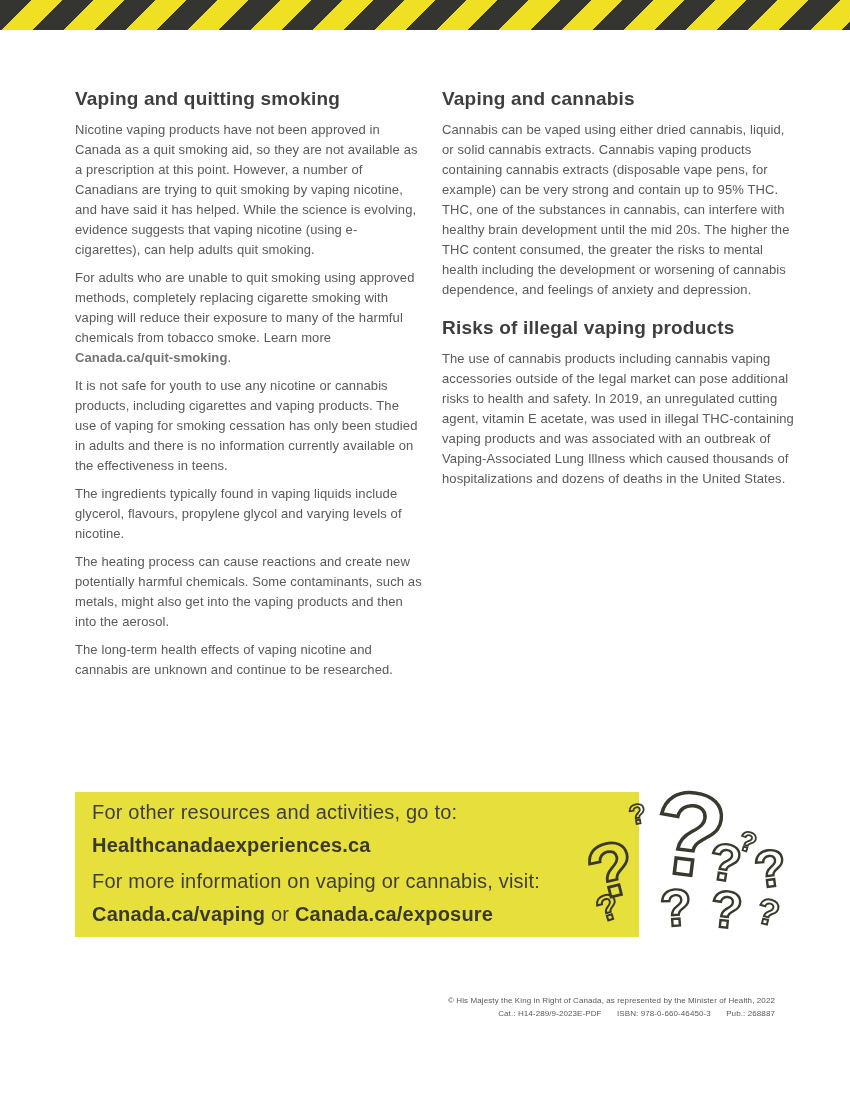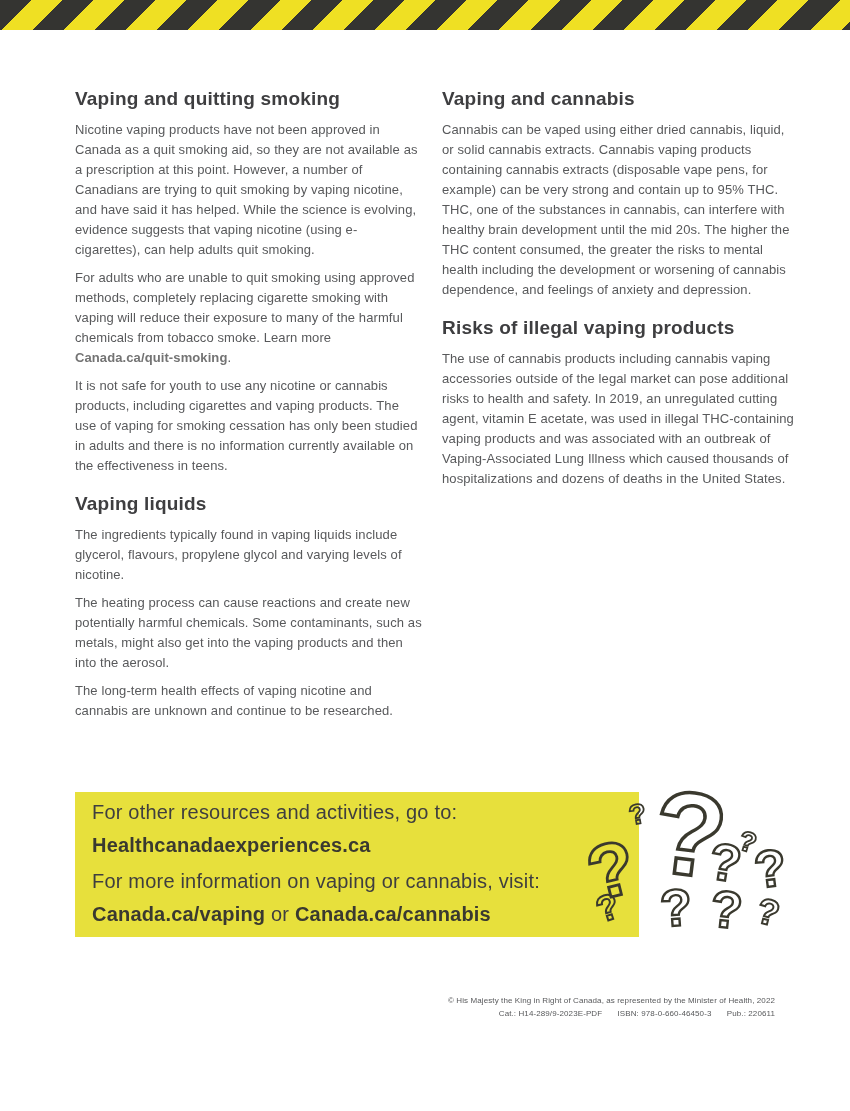--- a/index.html
+++ b/index.html
@@ -56,54 +56,53 @@
 </head>
 <body>
 
 <div class="hazard"></div>
 
 <div class="col col-left">
   <h2 class="sec">Vaping and quitting smoking</h2>
   <p><span>Nicotine vaping products have not been approved in Canada as a quit smoking aid, so they are not available as a prescription at this point. However, a number of Canadians are trying to quit smoking by vaping nicotine, and have said it has helped. While the science is evolving, evidence suggests that vaping nicotine (using e-cigarettes), can help adults quit smoking.</span></p>
   <p><span>For adults who are unable to quit smoking using approved methods, completely replacing cigarette smoking with vaping will reduce their exposure to many of the harmful chemicals from tobacco smoke. Learn more </span><b>Canada.ca/quit-smoking</b><span>.</span></p>
   <p><span>It is not safe for youth to use any nicotine or cannabis products, including cigarettes and vaping products. The use of vaping for smoking cessation has only been studied in adults and there is no information currently available on the effectiveness in teens.</span></p>
-  <h2 class="sec mt">Vaping liquids</h2>
   <p><span>The ingredients typically found in vaping liquids include glycerol, flavours, propylene glycol and varying levels of nicotine.</span></p>
   <p><span>The heating process can cause reactions and create new potentially harmful chemicals. Some contaminants, such as metals, might also get into the vaping products and then into the aerosol.</span></p>
   <p><span>The long-term health effects of vaping nicotine and cannabis are unknown and continue to be researched.</span></p>
 </div>
 
 <div class="col col-right">
   <h2 class="sec">Vaping and cannabis</h2>
   <p><span>Cannabis can be vaped using either dried cannabis, liquid, or solid cannabis extracts. Cannabis vaping products containing cannabis extracts (disposable vape pens, for example) can be very strong and contain up to 95% THC. THC, one of the substances in cannabis, can interfere with healthy brain development until the mid 20s. The higher the THC content consumed, the greater the risks to mental health including the development or worsening of cannabis dependence, and feelings of anxiety and depression.</span></p>
   <h2 class="sec mt">Risks of illegal vaping products</h2>
   <p><span>The use of cannabis products including cannabis vaping accessories outside of the legal market can pose additional risks to health and safety. In 2019, an unregulated cutting agent, vitamin E acetate, was used in illegal THC-containing vaping products and was associated with an outbreak of Vaping-Associated Lung Illness which caused thousands of hospitalizations and dozens of deaths in the United States.</span></p>
 </div>
 
 <div class="info-box">
   <div class="box-text">
     <div class="box-line"><span>For other resources and activities, go to:</span></div>
     <div class="box-line bold"><span>Healthcanadaexperiences.ca</span></div>
     <div class="box-line gap"><span>For more information on vaping or cannabis, visit:</span></div>
-    <div class="box-line"><b>Canada.ca/vaping</b><span> or </span><b>Canada.ca/cannabis</b></div>
+    <div class="box-line"><b>Canada.ca/vaping</b><span> or </span><b>Canada.ca/exposure</b></div>
   </div>
   <svg class="qmarks" viewBox="0 0 215 178" xmlns="http://www.w3.org/2000/svg">
     <text class="q-big" x="82" y="100" transform="rotate(7 110 60)">?</text>
     <text class="q-xs" x="57" y="50" transform="rotate(-10 64 40)">?</text>
     <text class="q-lg" x="16" y="122" transform="rotate(-14 40 95)">?</text>
     <text class="q-md" x="138" y="106" transform="rotate(9 150 85)">?</text>
     <text class="q-xs" x="168" y="77" transform="rotate(17 175 65)">?</text>
     <text class="q-md" x="182" y="113" transform="rotate(-7 194 92)">?</text>
     <text class="q-md" x="88" y="152" transform="rotate(-4 100 130)">?</text>
     <text class="q-sm" x="24" y="147" transform="rotate(-18 32 132)">?</text>
     <text class="q-md" x="139" y="153" transform="rotate(6 151 132)">?</text>
     <text class="q-sm" x="186" y="150" transform="rotate(14 194 135)">?</text>
   </svg>
 </div>
 
 <div class="footer">
   <div>© His Majesty the King in Right of Canada, as represented by the Minister of Health, 2022</div>
   <div>
     <span>Cat.: H14-289/9-2023E-PDF</span>
     <span class="sep">ISBN: 978-0-660-46450-3</span>
-    <span class="sep">Pub.: 220611</span>
+    <span class="sep">Pub.: 268887</span>
   </div>
 </div>
 
 </body></html>

